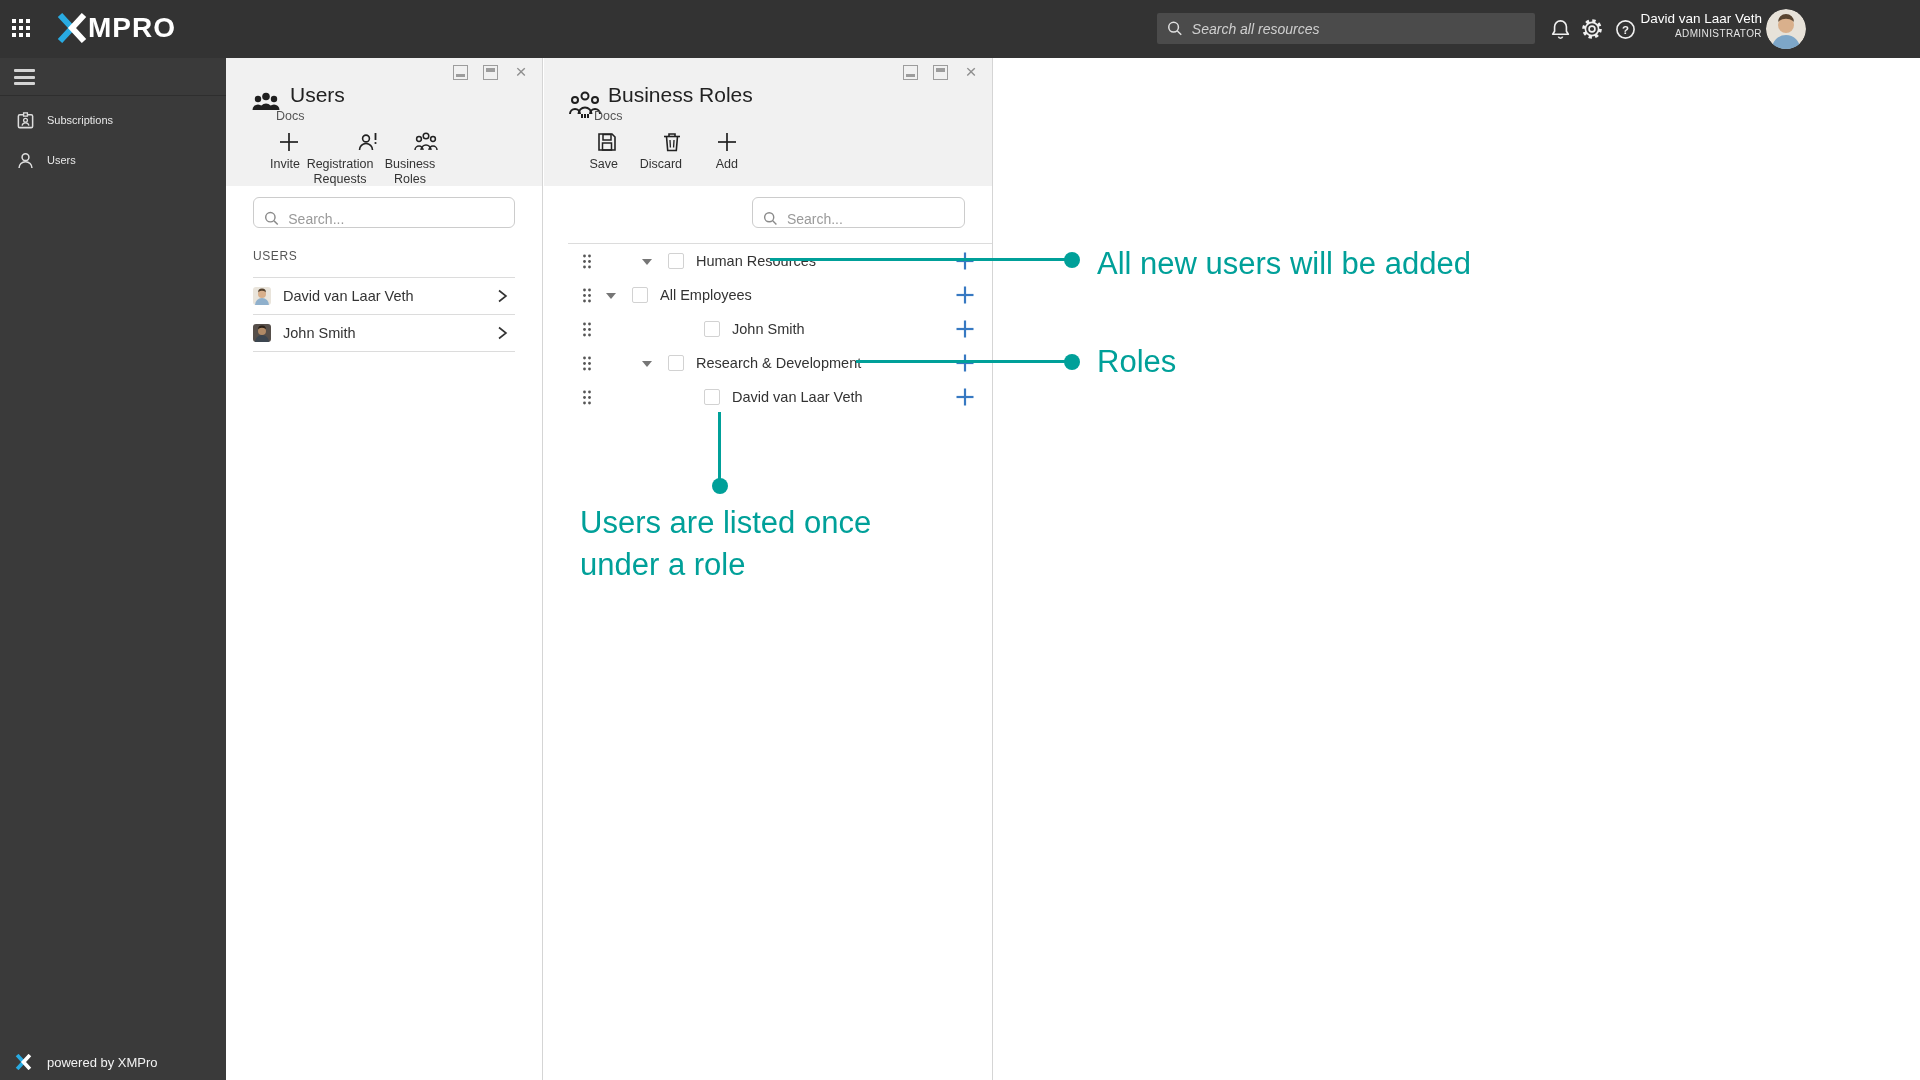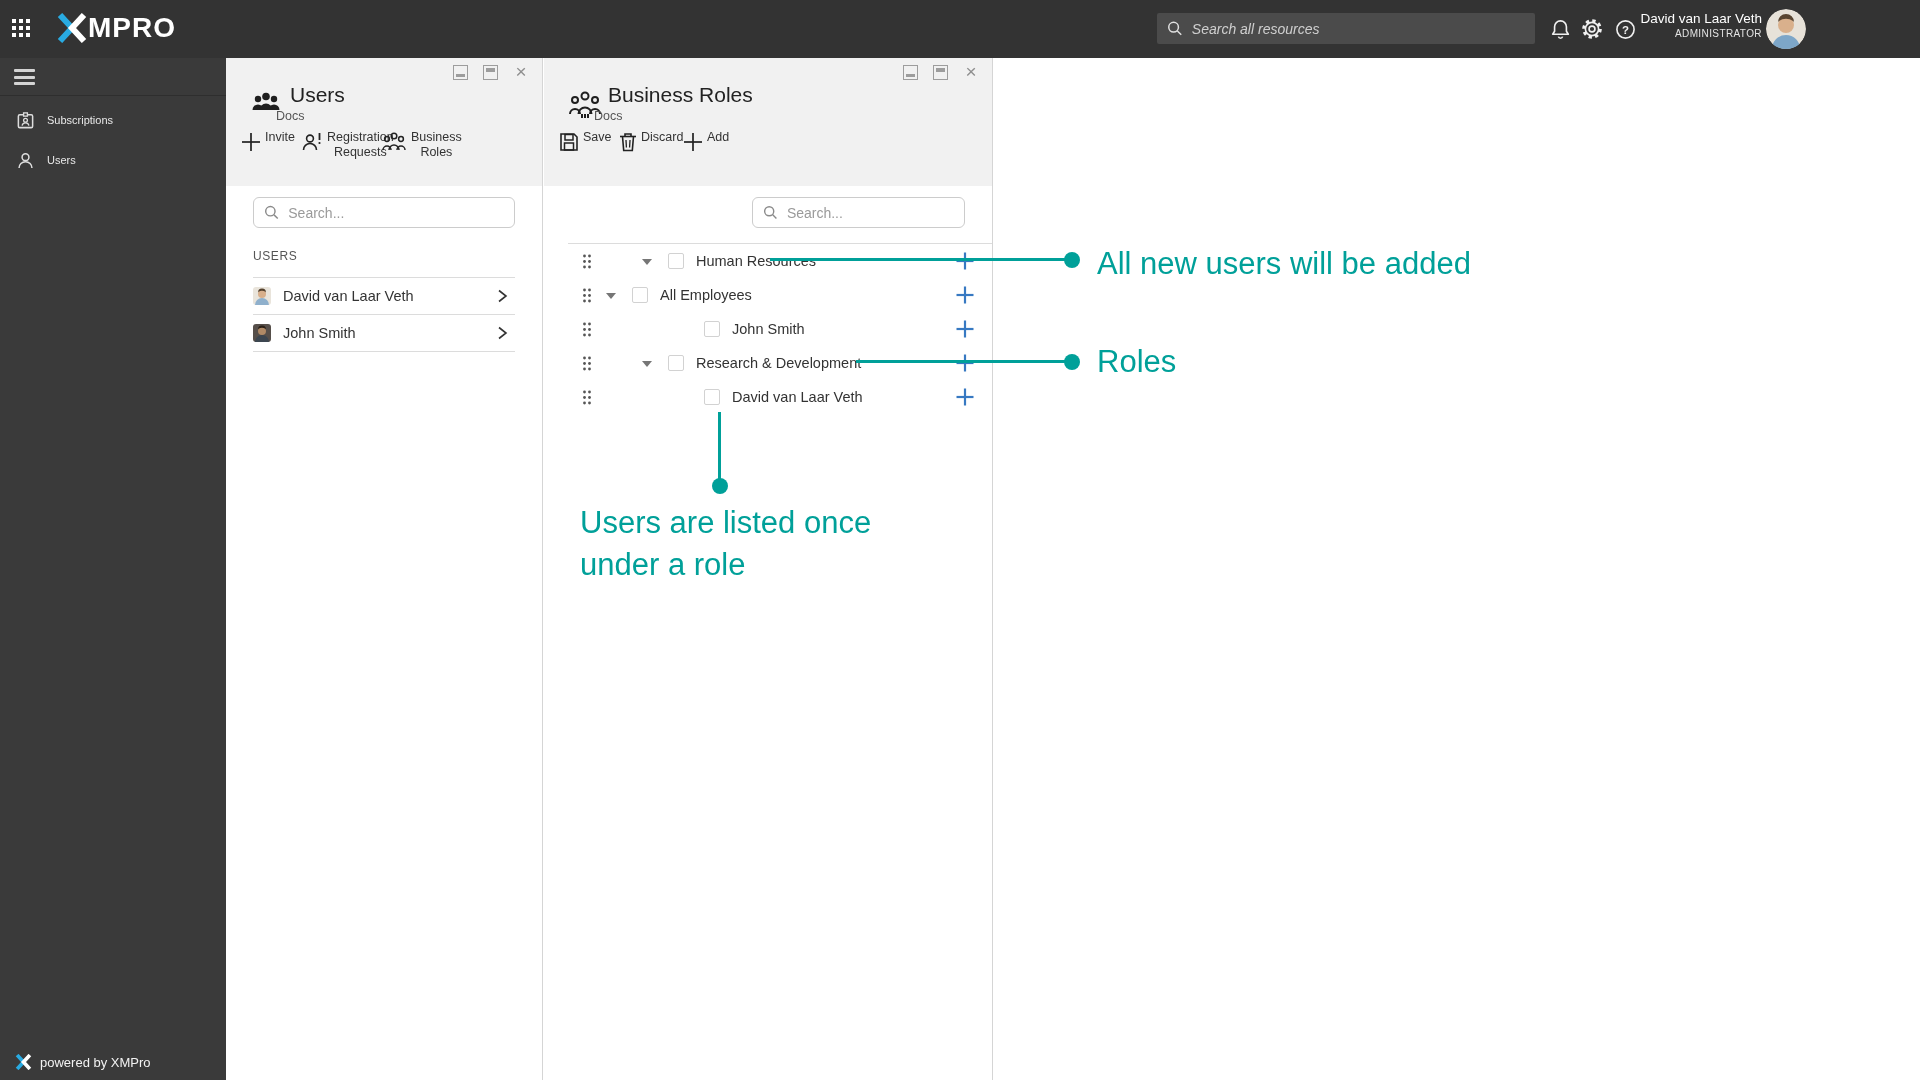--- a/index.html
+++ b/index.html
@@ -26,42 +26,42 @@
   .avatar-top { position:absolute; left:1766px; top:9px; width:40px; height:40px; border-radius:50%; overflow:hidden; cursor:pointer; }
 
   
   .sidebar { position:absolute; left:0; top:58px; width:226px; height:1022px; background:#3a3a3a; }
   .hamburger { position:absolute; left:14px; top:11px; width:21px; height:16px; cursor:pointer; }
   .hamburger span { display:block; height:3px; background:#d4d4d4; margin-bottom:3.5px; border-radius:1px; }
   .sb-divider { position:absolute; left:0; top:37px; width:226px; height:1px; background:#2e2e2e; }
   .sb-nav { position:absolute; left:0; top:42px; width:226px; }
   .sb-item { height:40px; display:flex; align-items:center; gap:12px; padding-left:16px; color:#e8e8e8; font-size:11px; cursor:pointer; }
   .sb-item svg { flex:0 0 auto; }
-  .sb-footer { position:absolute; left:15px; bottom:10px; display:flex; align-items:center; gap:8px; color:#f2f2f2; font-size:13px; }
+  .sb-footer { position:absolute; left:15px; bottom:10px; display:flex; align-items:center; gap:15px; color:#f2f2f2; font-size:13px; }
 
   
   .panel { position:absolute; top:58px; height:1022px; background:#fff; border-right:1px solid #d5d5d5; }
   .panel-users { left:226px; width:317px; }
   .panel-roles { left:544px; width:449px; }
   .panel-header { position:absolute; left:0; top:0; right:0; height:128px; background:#f1f1f1; }
   .win-controls { position:absolute; top:7px; right:13px; display:flex; gap:15px; align-items:center; }
   .wc { width:15px; height:15px; position:relative; cursor:pointer; }
   .wc-min, .wc-max { border:1px solid #9d9d9d; }
   .wc-min::after { content:""; position:absolute; left:2px; right:2px; bottom:2px; height:3px; background:#9d9d9d; }
   .wc-max::after { content:""; position:absolute; left:2px; right:2px; top:2px; height:4px; background:#9d9d9d; }
   .wc-close { font-size:19px; color:#8f8f8f; line-height:14px; text-align:center; width:16px; }
   .panel-icon { position:absolute; left:23px; top:32px; }
   .panel-title { position:absolute; left:64px; top:25px; font-size:21px; color:#222; }
   .panel-sub { position:absolute; left:50px; top:51px; font-size:12.5px; color:#555; }
   .toolbar { position:absolute; left:14px; top:72px; display:flex; align-items:flex-start; }
-  .tbtn { display:flex; flex-direction:row; align-items:flex-start; gap:3px; cursor:pointer; }
+  .tbtn { display:flex; flex-direction:column; align-items:flex-end; gap:3px; cursor:pointer; }
   .tbtn .tb-ic { height:24px; display:flex; align-items:center; justify-content:center; }
   .tbtn .tb-label { font-size:12.5px; color:#333; line-height:15px; text-align:center; }
 
-  .search-box { position:absolute; height:31px; border:1px solid #ccc; border-radius:6px; background:#fff; display:flex; align-items:center; gap:9px; padding:0 10px; }
+  .search-box { position:absolute; height:31px; border:1px solid #ccc; border-radius:6px; background:#fff; display:flex; align-items:flex-end; gap:9px; padding:0 10px; }
   .search-box input { border:none; outline:none; font-size:14px; color:#333; width:100%; background:transparent; font-family:"Liberation Sans",sans-serif; }
   .search-box input::placeholder { color:#9a9a9a; }
   .pu-search { left:27px; top:139px; width:262px; }
   .pr-search { left:208px; top:139px; width:213px; }
 
   .section-label { position:absolute; left:27px; top:191px; font-size:12px; color:#555; letter-spacing:.6px; }
   .user-list { position:absolute; left:27px; top:219px; width:262px; border-top:1px solid #dcdcdc; }
   .user-row { height:37px; display:flex; align-items:center; gap:12px; border-bottom:1px solid #dcdcdc; cursor:pointer; }
   .user-row .u-avatar { width:18px; height:18px; border-radius:3px; overflow:hidden; flex:0 0 auto; }
   .user-row .u-name { font-size:14.5px; color:#333; flex:1; }

